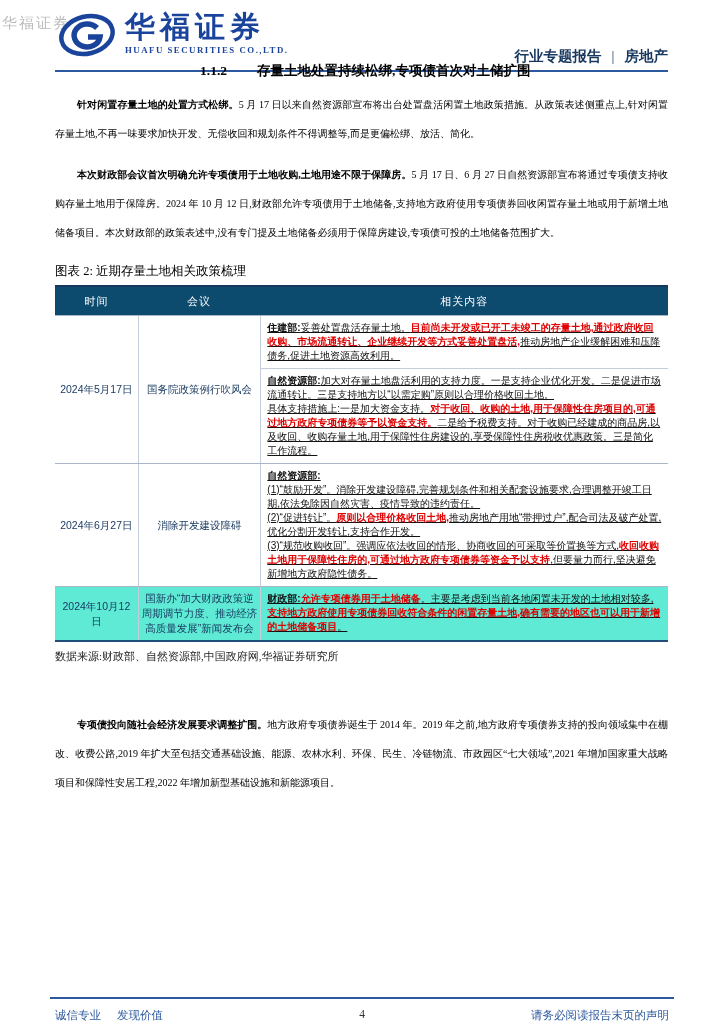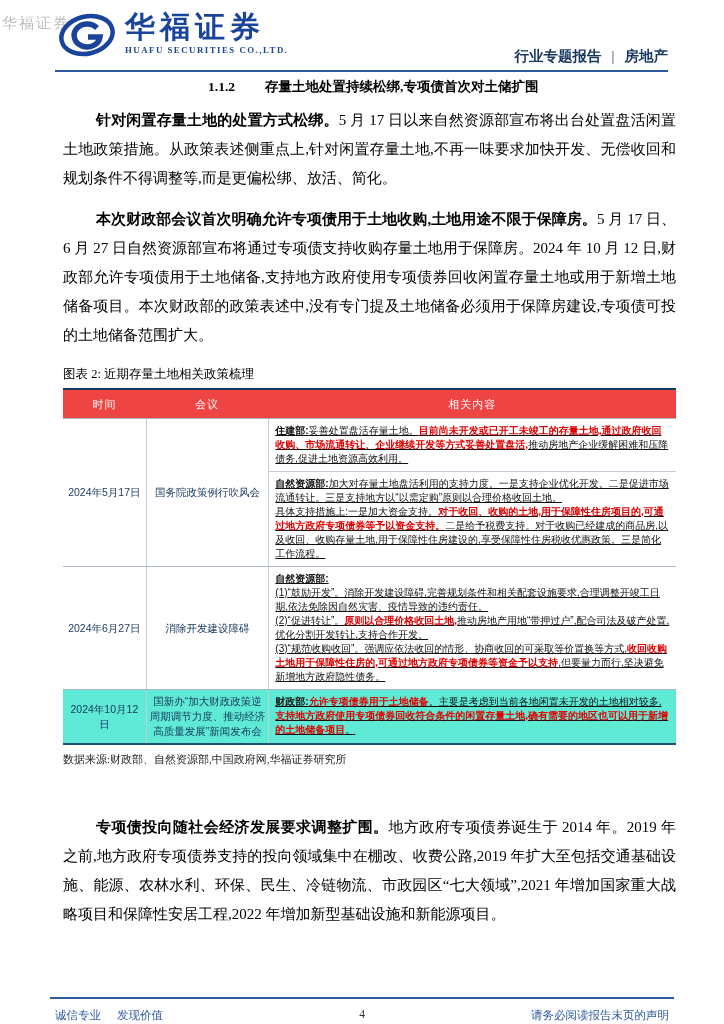--- a/index.html
+++ b/index.html
@@ -12,38 +12,38 @@
   .logo{position:absolute;left:58px;top:10px;display:flex;align-items:flex-start;}
   .logo-mark{width:58px;height:50px;}
   .logo-text{margin-left:9px;}
   .logo-cn{font-size:30px;font-weight:bold;color:#1a449c;letter-spacing:5px;line-height:34px;white-space:nowrap;}
   .logo-en{font-size:8.8px;font-weight:bold;color:#1a449c;letter-spacing:1.5px;margin-top:1px;white-space:nowrap;}
   .header-right{position:absolute;right:56px;bottom:6px;font-size:14.5px;font-weight:bold;color:#17375e;white-space:nowrap;}
   .header-right .divider{display:inline-block;margin:0 10px;font-weight:normal;color:#17375e;}
   .top-rule{position:absolute;left:55px;bottom:0;width:613px;height:2.5px;background:#2b5aa0;}
 
   
-  .content{position:absolute;left:55px;top:74px;width:613px;margin-left:8px;}
+  .content{position:absolute;left:55px;top:58px;width:613px;}
   .section-heading{margin-top:4px;font-size:13.5px;font-weight:bold;white-space:nowrap;}
   .sec-num{display:inline-block;margin-left:145px;margin-right:30px;font-family:"Liberation Serif",serif;}
-  .para{margin:0;margin-top:10px;font-size:15px;line-height:29px;text-align:justify;text-indent:2.2em;}
+  .para{margin:0;margin-top:10px;font-size:10px;line-height:29px;text-align:justify;text-indent:2.2em;}
   .para.p2{margin-top:12px;}
   .para.p3{margin-top:46px;}
   .lead{font-weight:bold;}
 
   
   .figwrap{margin-top:16px;}
   .figtitle{font-size:12.5px;font-weight:normal;padding-bottom:5px;border-bottom:2.5px solid #17375e;}
   .ptable{width:100%;border-bottom:2.5px solid #1f4e79;font-family:"Liberation Sans","DejaVu Sans",sans-serif;}
   .trow{display:flex;align-items:stretch;}
   .trow + .trow{border-top:1px solid #aab6c8;}
   .c1{width:13.5%;flex:none;}
   .c2{width:20%;flex:none;border-left:1px solid #c4cdda;}
   .c3{width:66.5%;flex:1;border-left:1px solid #c4cdda;}
-  .thead{background:#ef4444;color:#ffffff;}
+  .thead{background:#0c4a6e;color:#ffffff;}
   .thead .c2,.thead .c3{border-left:none;}
   .hcell{display:flex;align-items:center;justify-content:center;height:28px;font-size:11px;letter-spacing:1px;}
   .datecell,.meetcell{display:flex;align-items:center;justify-content:center;text-align:center;
       font-size:10.5px;color:#17375e;line-height:15px;padding:4px 3px;box-sizing:border-box;}
   .contentcell{font-size:10px;line-height:14px;color:#111;}
   .block{padding:5px 6px;text-decoration:underline;}
   .block + .block{border-top:1px solid #c4cdda;}
   .block p{margin:0;}
   .b{font-weight:bold;}
   .r{color:#e00000;font-weight:bold;}

